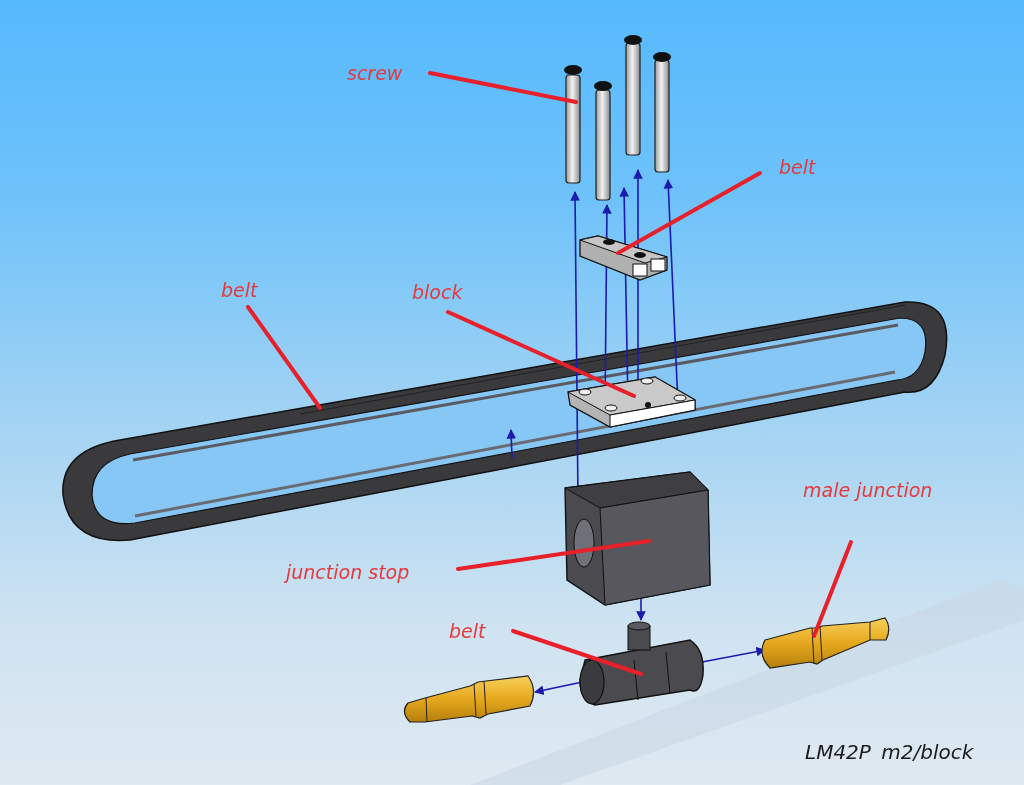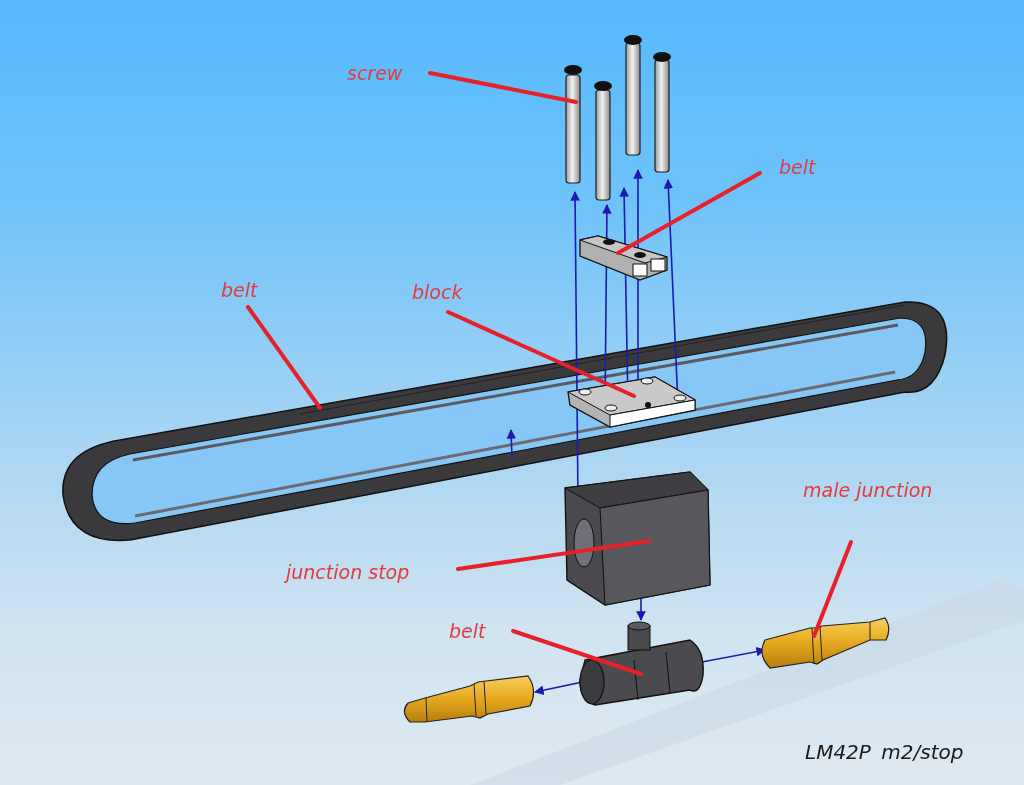--- a/index.html
+++ b/index.html
@@ -144,14 +144,14 @@
   </svg>
 
   <span class="label" style="left:347px; top:64px;">screw</span>
   <span class="label" style="left:779px; top:158px;">belt</span>
   <span class="label" style="left:221px; top:281px;">belt</span>
   <span class="label" style="left:412px; top:283px;">block</span>
   <span class="label" style="left:286px; top:563px;">junction stop</span>
   <span class="label" style="left:449px; top:622px;">belt</span>
   <span class="label" style="left:803px; top:481px;">male junction</span>
 
-  <span class="caption" style="left:805px; top:742px;">LM42P  m2/stop</span>
+  <span class="caption" style="left:805px; top:742px;">LM42P  m2/block</span>
 </div>
 
 </body></html>

